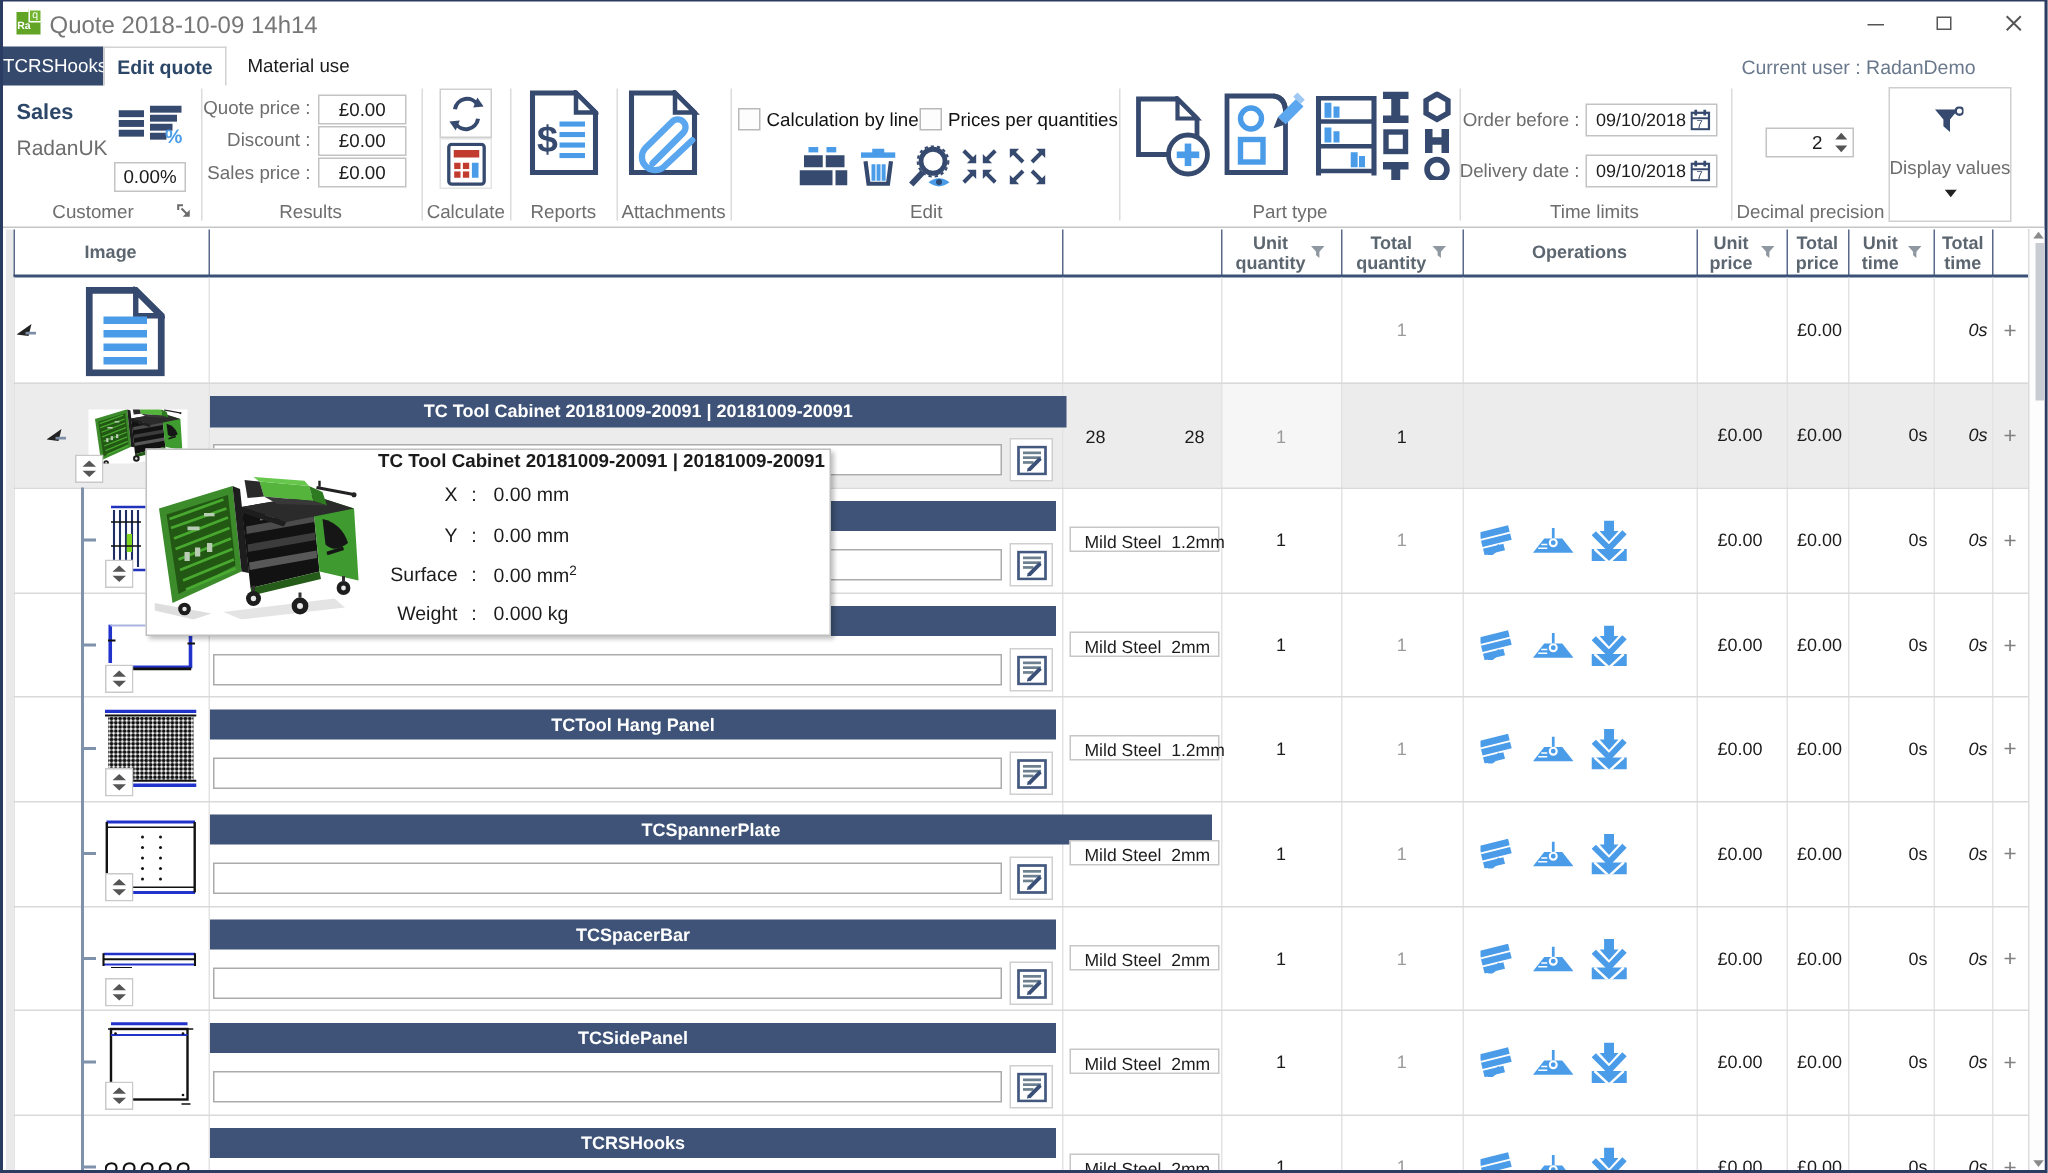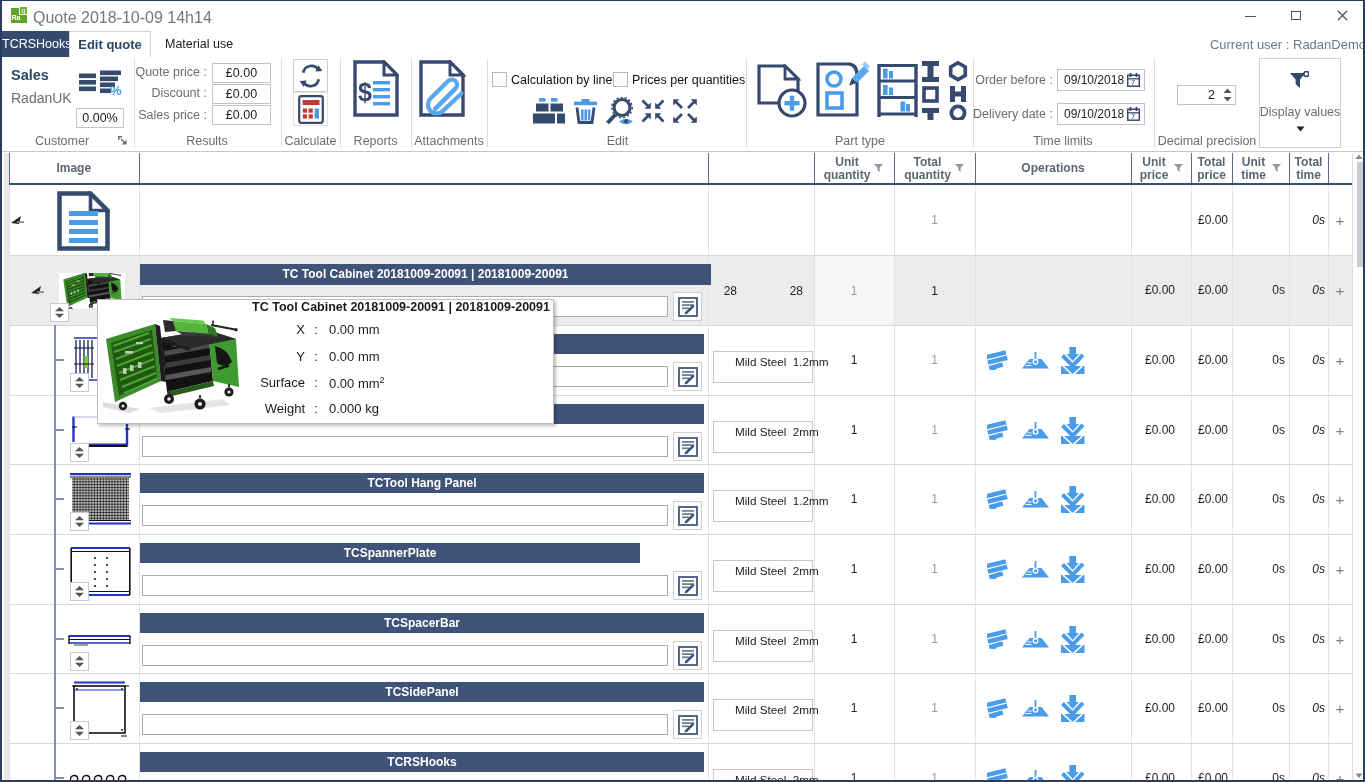--- a/index.html
+++ b/index.html
@@ -15,39 +15,39 @@
 .vline{position:absolute;width:1px;background:#e3e3e3}
 .hline{position:absolute;height:1px;background:#d9d9d9}
 .cell{position:absolute;font-size:12px;color:#1c1c1c}
 .cellr{position:absolute;font-size:12px;color:#1c1c1c;text-align:right}
 .gray{color:#9a9a9a}
 .bar{position:absolute;left:138px;height:21px;background:#3e5377;color:#fff;font-weight:bold;
   font-size:12px;text-align:center;line-height:21px}
 .rinp{position:absolute;left:140px;width:526px;height:21px;border:1px solid #ababab;background:#fff}
 .ebtn{position:absolute;left:671px;width:29px;height:29px;border:1px solid #cfcfcf;background:#fff;
   display:flex;align-items:center;justify-content:center}
-.mat{position:absolute;left:711px;width:100px;height:32px;border:1px solid #c6c6c6;background:#fff;
-  font-size:11.7px;color:#1c1c1c;line-height:19px;padding-left:21px;white-space:nowrap}
+.mat{position:absolute;left:711px;width:100px;height:17px;border:1px solid #c6c6c6;background:#fff;
+  font-size:11.7px;color:#1c1c1c;line-height:19px;padding-left:9px;white-space:nowrap}
 .plus{position:absolute;font-size:15px;color:#808080;width:24px;text-align:center}
 
 </style></head><body>
 <div id="win">
 <div class="abs" style="left:9px;top:7px;width:16px;height:15px;background:#62a426"></div>
 <div class="abs" style="left:17px;top:5px;width:9px;height:9px;background:#71b52f;border:1px solid #fff;color:#fff;font-size:7px;line-height:7px;text-align:center">q</div>
 <div class="abs" style="left:9.5px;top:13px;color:#fff;font-size:7px;font-weight:bold">Ra</div>
 <div class="abs" style="left:31px;top:8px;font-size:16px;color:#767676">Quote 2018-10-09 14h14</div>
 <div class="abs" style="left:1243px;top:14.5px;width:11px;height:1.5px;background:#555"></div>
 <div class="abs" style="left:1289px;top:10px;width:10px;height:9px;border:1.2px solid #555"></div>
 <svg style="position:absolute;left:1335px;top:9px" width="11" height="11" viewBox="0 0 11 11">
       <path d="M0.8 0.8 L10.2 10.2 M10.2 0.8 L0.8 10.2" stroke="#555" stroke-width="1.3"></path>
     </svg>
 <div class="abs" style="left:0;top:30px;width:67px;height:26px;background:#35496d;color:#fff;font-size:12.5px;text-align:center;line-height:26px">TCRSHooks</div>
 <div class="abs" style="left:67px;top:30px;width:82px;height:26px;background:#fff;border:1px solid #d2d2d2;border-bottom:none;color:#2c4668;font-weight:bold;font-size:13px;text-align:center;line-height:25px">Edit quote</div>
 <div class="abs" style="left:163px;top:30px;width:80px;height:26px;font-size:12.5px;color:#1a1a1a;line-height:26px">Material use</div>
-<div class="abs" style="left:1110px;top:36px;width:254px;font-size:13px;color:#69788c;text-align:right">Current user : RadanDemo</div>
+<div class="abs" style="left:1110px;top:36px;width:254px;font-size:13px;color:#69788c;text-align:center">Current user : RadanDemo</div>
 <div class="sep" style="left:132px"></div>
 <div class="sep" style="left:279px"></div>
 <div class="sep" style="left:338px"></div>
 <div class="sep" style="left:409px"></div>
 <div class="sep" style="left:485px"></div>
 <div class="sep" style="left:744px"></div>
 <div class="sep" style="left:971px"></div>
 <div class="sep" style="left:1152px"></div>
 <div class="abs" style="left:9px;top:66px;font-size:14.5px;font-weight:bold;color:#2c4668">Sales</div>
 <div class="abs" style="left:9px;top:89px;font-size:14px;color:#6d6d6d">RadanUK</div>
@@ -580,21 +580,21 @@
       <circle cx="37" cy="20" r="1" fill="#111"></circle>
       <circle cx="37" cy="27" r="1" fill="#111"></circle>
       <circle cx="37" cy="34" r="1" fill="#111"></circle>
       <circle cx="37" cy="41" r="1" fill="#111"></circle>
     </svg>
 <svg style="position:absolute;left:67.5px;top:581px" width="19" height="19" viewBox="0 0 19 19">
       <rect x="0.5" y="0.5" width="18" height="18" fill="#fff" stroke="#c9c9c9"></rect>
       <polygon points="9.5,4 5,8.2 14,8.2" fill="#555"></polygon>
       <polygon points="5,10.8 14,10.8 9.5,15" fill="#555"></polygon>
     </svg>
-<div class="bar" style="top:542px;width:500px;height:20px;line-height:20px">TCSpannerPlate</div>
+<div class="bar" style="top:542px;width:668px;height:20px;line-height:20px">TCSpannerPlate</div>
 <div class="rinp" style="top:574px"></div>
 <div class="ebtn" style="top:570px">
       <svg width="20" height="20" viewBox="0 0 20 20">
         <rect x="1" y="1" width="18" height="18" fill="#fff" stroke="#44597f" stroke-width="1.8"></rect>
         <rect x="4" y="4" width="12" height="1.8" fill="#6c8090"></rect>
         <rect x="4" y="7.2" width="12" height="1.8" fill="#6c8090"></rect>
         <rect x="4" y="10.4" width="7" height="1.8" fill="#6c8090"></rect>
         <path d="M8 16.2 L15.6 8.6" stroke="#3a5078" stroke-width="2.6"></path>
         <polygon points="6.6,17.4 9.4,16.8 7.2,14.8" fill="#3a5078"></polygon>
       </svg>

